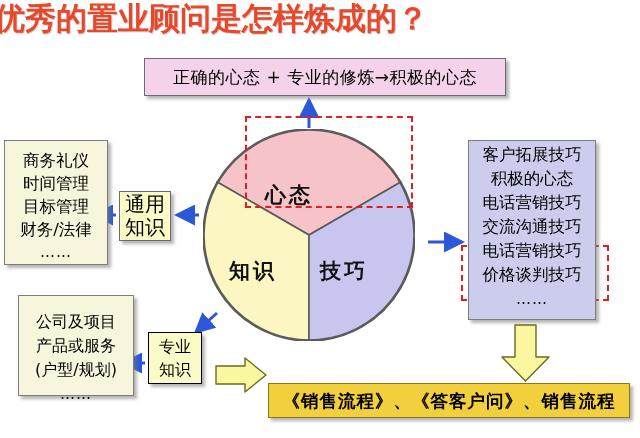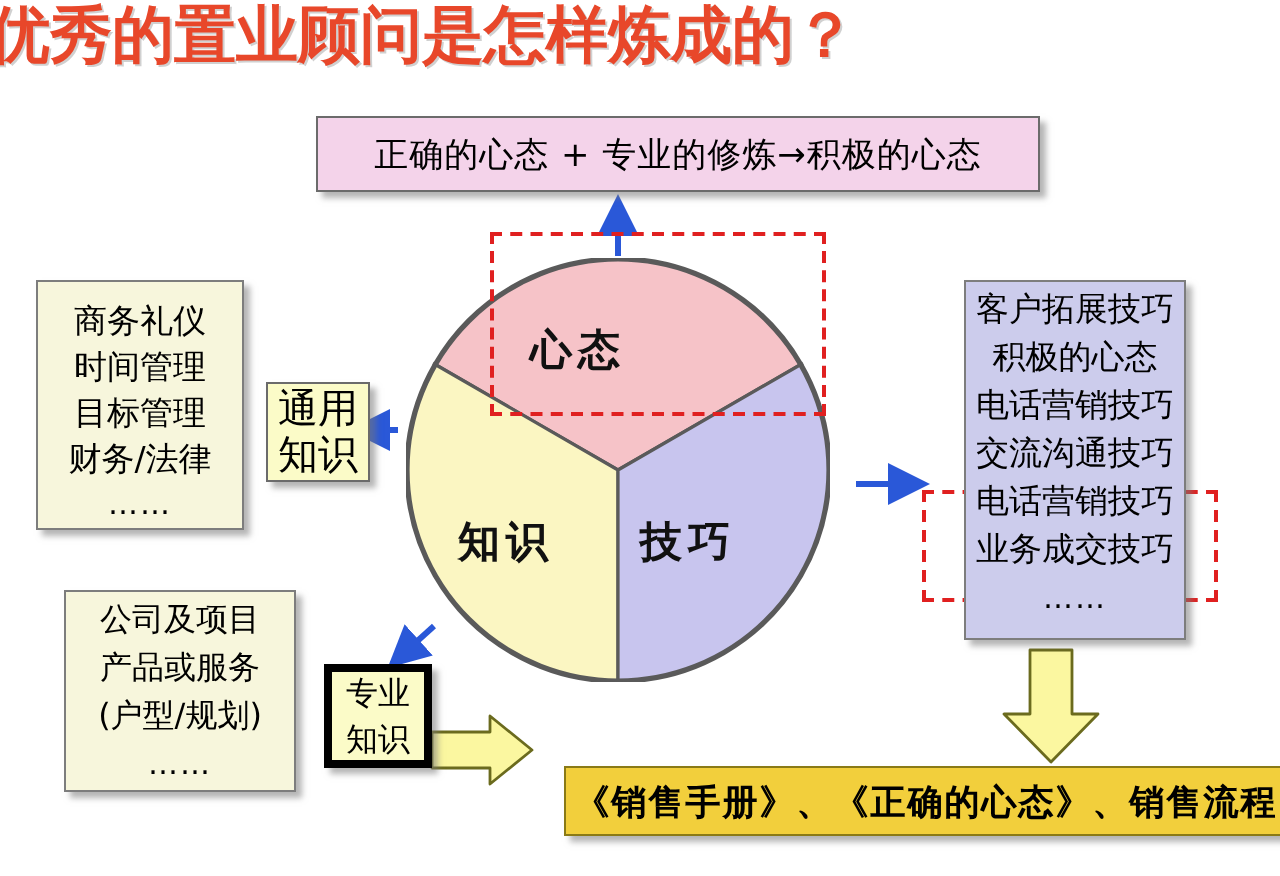--- a/index.html
+++ b/index.html
@@ -39,21 +39,20 @@
     position: absolute;
     box-sizing: border-box;
     border: 1px solid #7d7d7d;
     box-shadow: 3px 3px 3px rgba(120,120,120,0.55);
     display: flex;
     flex-direction: column;
     align-items: center;
     justify-content: center;
     color: #000;
     text-align: center;
-    margin-left: 14px;
   }
   .box .line { white-space: nowrap; }
 
   
   #top-statement {
     left: 144px;
     top: 58px;
     width: 362px;
     height: 38px;
     background: #f4d3ea;
@@ -87,43 +86,43 @@
     line-height: 23px;
   }
 
   
   #professional-knowledge {
     left: 148px;
     top: 332px;
     width: 54px;
     height: 52px;
     background: #fbfbc8;
-    border: 4px solid #000000;
+    border: 1px solid #000000;
     font-size: 16px;
     line-height: 23px;
   }
 
   
   #bottom-left-list {
     left: 18px;
     top: 295px;
     width: 116px;
     height: 101px;
     background: #f7f6dc;
     font-size: 16px;
     justify-content: flex-start;
-    padding-top: 2px;
+    padding-top: 14px;
   }
   #bottom-left-list .line { line-height: 24px; }
 
   
   #right-list {
     left: 468px;
     top: 140px;
-    width: 111px;
+    width: 128px;
     height: 180px;
     background: #ccccec;
     font-size: 16.5px;
     justify-content: flex-start;
     padding-top: 2px;
   }
   #right-list .line { line-height: 24px; }
 
   
   #result-box {
@@ -154,21 +153,21 @@
     height: 212px;
   }
   .sector-label {
     position: absolute;
     font-size: 21px;
     font-weight: bold;
     color: #111;
     letter-spacing: 3px;
     white-space: nowrap;
   }
-  #label-mindset { left: 62px;  top: 32px; }
+  #label-mindset { left: 62px;  top: 52px; }
   #label-knowledge { left: 26px; top: 128px; }
   #label-skills  { left: 117px; top: 128px; }
 
   
   .dashed-hl {
     position: absolute;
     box-sizing: border-box;
     border: 2px dashed #e02020;
     background: transparent;
   }
@@ -264,21 +263,21 @@
     <span class="line">(户型/规划)</span>
     <span class="line dots">……</span>
   </div>
 
   <div class="box" id="right-list">
     <span class="line">客户拓展技巧</span>
     <span class="line">积极的心态</span>
     <span class="line">电话营销技巧</span>
     <span class="line">交流沟通技巧</span>
     <span class="line">电话营销技巧</span>
-    <span class="line">业务成交技巧</span>
+    <span class="line">价格谈判技巧</span>
     <span class="line dots">……</span>
   </div>
 
   <div class="box" id="result-box">
-    <span class="line">《销售手册》、《正确的心态》、销售流程</span>
+    <span class="line">《销售流程》、《答客户问》、销售流程</span>
   </div>
 
 </div>
 
 </body></html>

